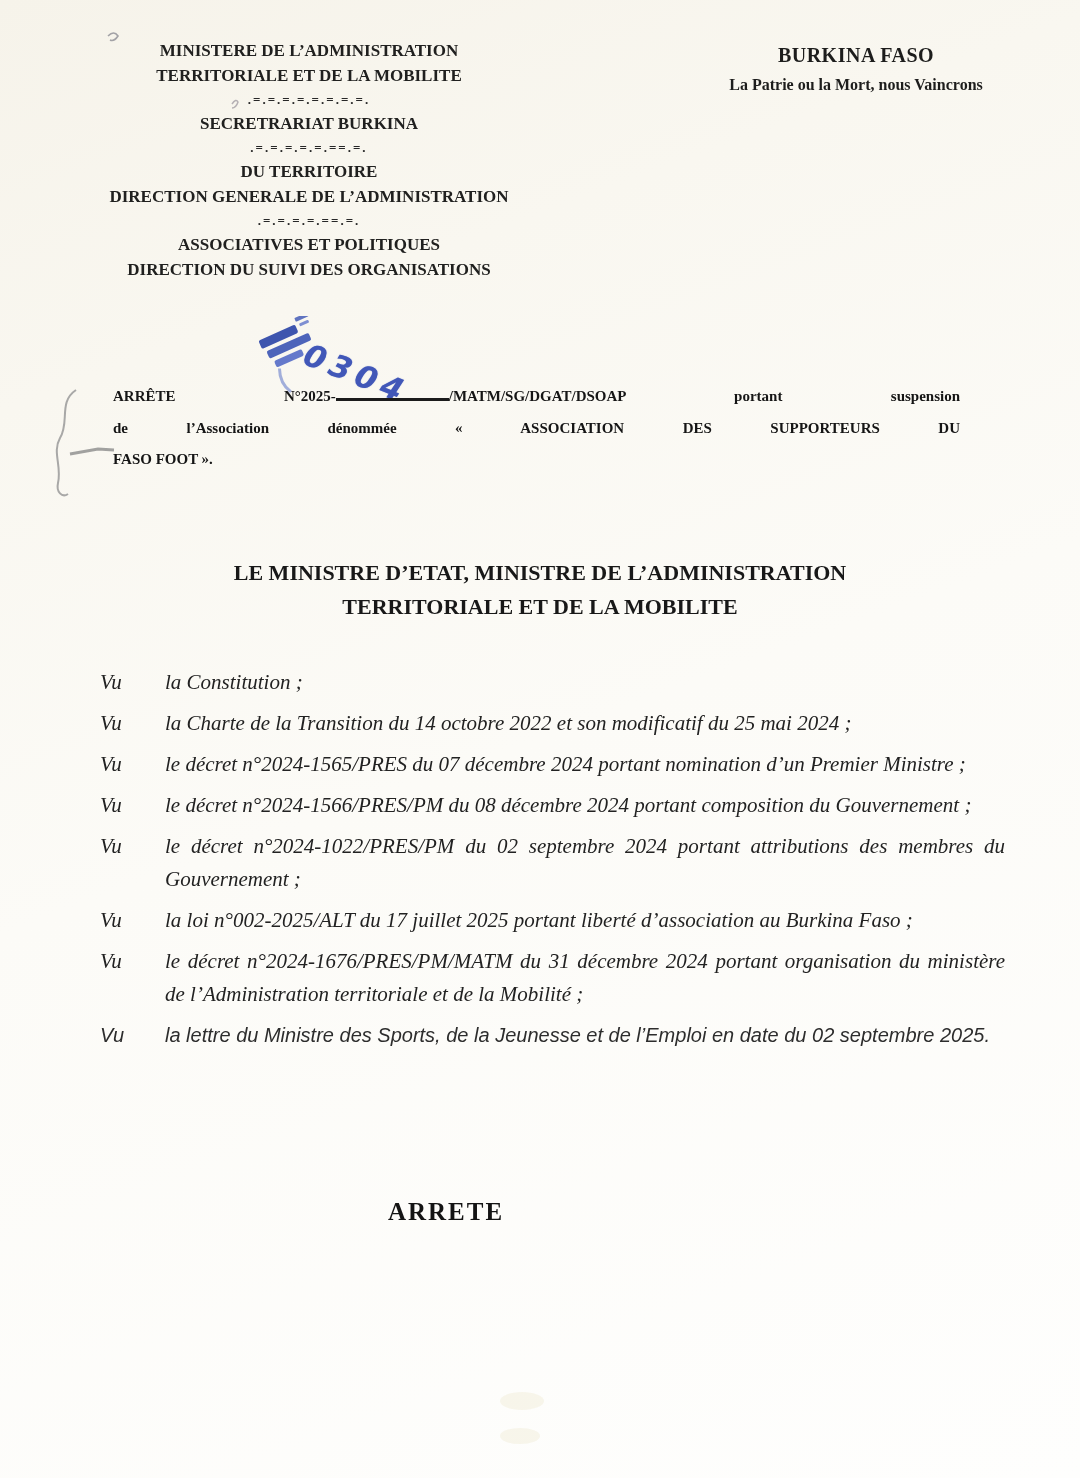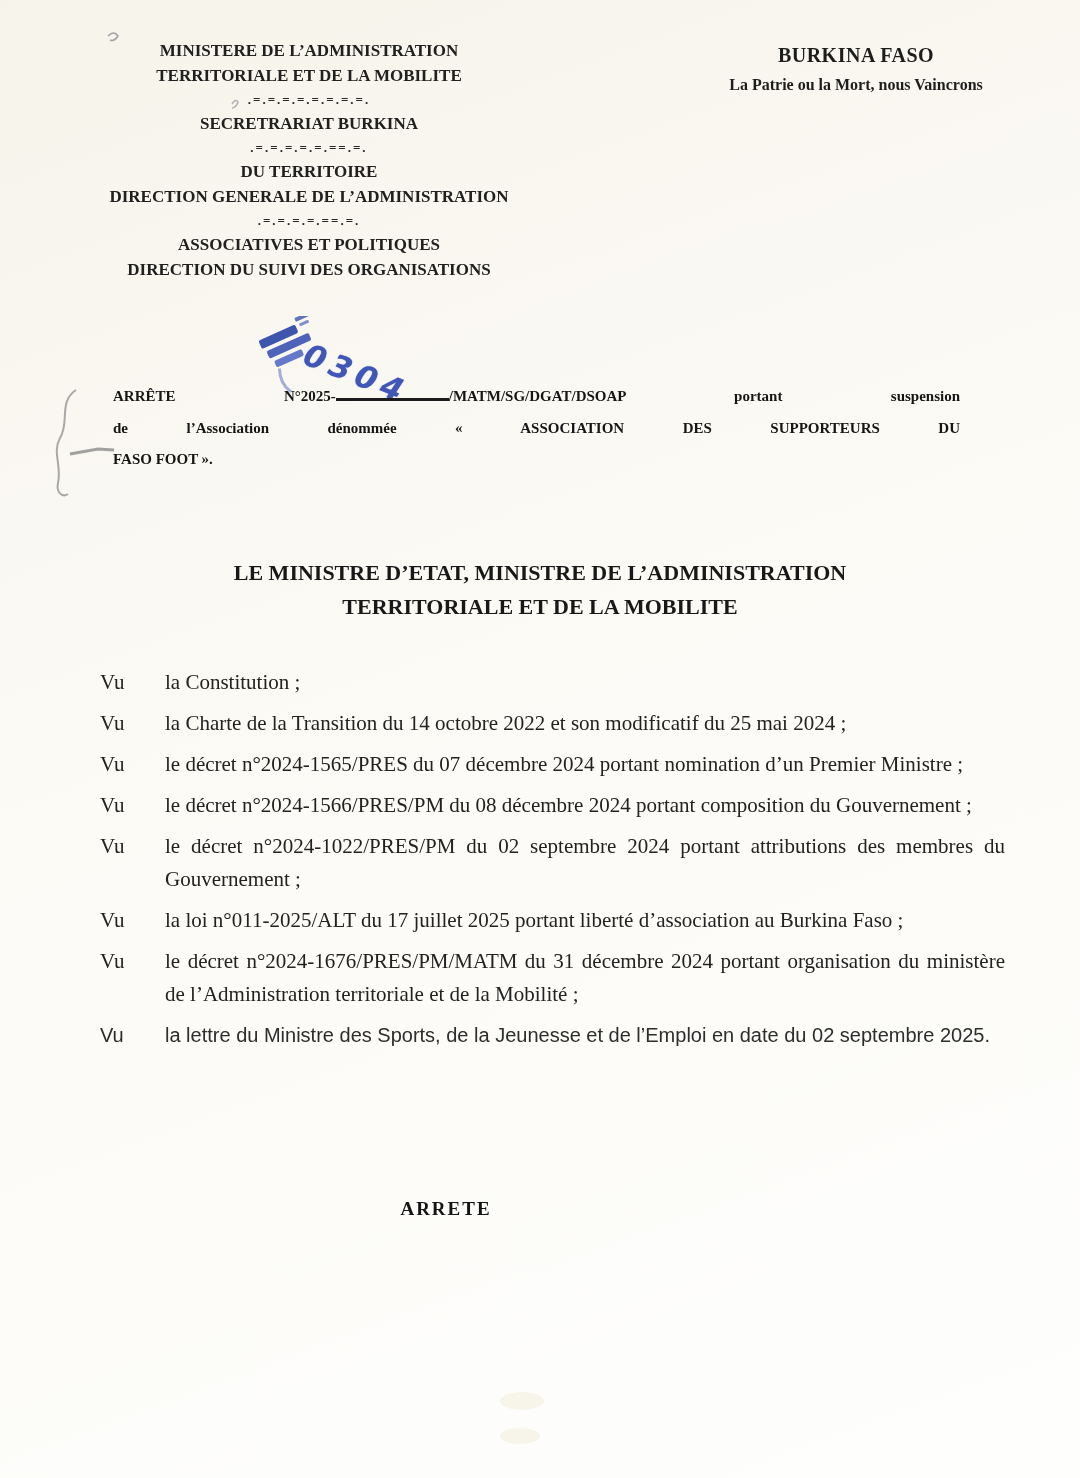--- a/index.html
+++ b/index.html
@@ -46,28 +46,28 @@
     display:inline-block;width:113px;height:3px;
     border-bottom:3px solid #1b1b1b;vertical-align:baseline;
   }
   
   .minister-heading{
     position:absolute;left:0;top:556px;width:1080px;text-align:center;
     font-weight:bold;font-size:22px;line-height:34px;color:#181818;
   }
   .arrete-heading{
     position:absolute;left:0;top:1198px;width:892px;text-align:center;
-    font-weight:bold;font-size:19px;letter-spacing:2px;color:#141414;
+    font-weight:bold;font-size:25px;letter-spacing:2px;color:#141414;
   }
   
   .vu-list{
     position:absolute;left:100px;top:666px;width:905px;
     font-size:21px;line-height:33px;color:#222;
   }
-  .vu-item{display:grid;grid-template-columns:65px 1fr;margin-bottom:8px;}
+  .vu-item{display:grid;grid-template-columns:65px 1fr;margin-bottom:8px;font-style:italic;}
   .vu-label{font-weight:normal;}
   .vu-text{text-align:justify;}
   .vu-item.sans{
     font-family:"Liberation Sans", sans-serif;font-size:20px;color:#2d2d2d;
   }
   
   .artifact{position:absolute;pointer-events:none;}
   .smudge{position:absolute;background:#f3efdd;border-radius:50%;opacity:.55;}
 </style>
 </head>
@@ -134,21 +134,21 @@
     <div class="vu-item">
       <div class="vu-label">Vu</div>
       <div class="vu-text">le décret n°2024-1566/PRES/PM du 08 décembre 2024 portant composition du Gouvernement ;</div>
     </div>
     <div class="vu-item">
       <div class="vu-label">Vu</div>
       <div class="vu-text">le décret n°2024-1022/PRES/PM du 02 septembre 2024 portant attributions des membres du Gouvernement ;</div>
     </div>
     <div class="vu-item">
       <div class="vu-label">Vu</div>
-      <div class="vu-text">la loi n°011-2025/ALT du 17 juillet 2025 portant liberté d’association au Burkina Faso ;</div>
+      <div class="vu-text">la loi n°002-2025/ALT du 17 juillet 2025 portant liberté d’association au Burkina Faso ;</div>
     </div>
     <div class="vu-item">
       <div class="vu-label">Vu</div>
       <div class="vu-text">le décret n°2024-1676/PRES/PM/MATM du 31 décembre 2024 portant organisation du ministère de l’Administration territoriale et de la Mobilité ;</div>
     </div>
     <div class="vu-item sans">
       <div class="vu-label">Vu</div>
       <div class="vu-text">la lettre du Ministre des Sports, de la Jeunesse et de l’Emploi en date du 02 septembre 2025.</div>
     </div>
   </div>

